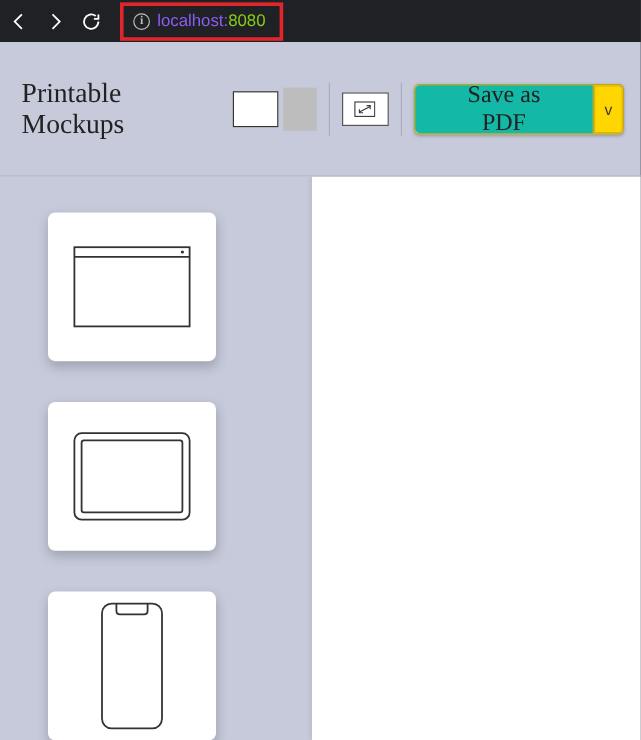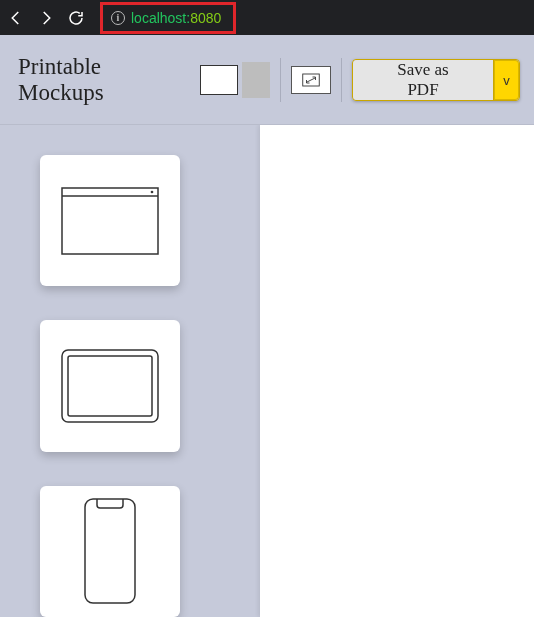--- a/index.html
+++ b/index.html
@@ -4,37 +4,37 @@
 <style>
   * { box-sizing: border-box; margin: 0; padding: 0; }
   body { width: 534px; height: 617px; font-family: "Segoe UI", Arial, sans-serif; overflow: hidden; background: #202124; }
   
   .browser-bar { height: 35px; background: #202124; display: flex; align-items: center; padding: 0 6px; gap: 10px; }
   .nav-btn { width: 20px; height: 20px; display: flex; align-items: center; justify-content: center; cursor: pointer; color: #fff; }
   .nav-btn svg { width: 18px; height: 18px; stroke: #fff; fill: none; stroke-width: 2; }
   .reload-btn svg { width: 18px; height: 18px; stroke: #fff; fill: none; stroke-width: 2; }
   .url-wrap { margin-left: 4px; display: flex; align-items: center; gap: 6px; padding: 4px 12px 4px 8px; border: 3px solid #e0262b; }
   .info-icon { width: 14px; height: 14px; border: 1.5px solid #bbb; border-radius: 50%; color: #bbb; font-size: 10px; font-weight: bold; display: flex; align-items: center; justify-content: center; font-family: Georgia, serif; }
-  .url-text { color: #22c55e; font-size: 14px; }
+  .url-text { color: #8b5cf6; font-size: 14px; }
   .url-port { color: #84cc16; }
   
   .app { height: calc(617px - 35px); background: #c6cada; display: flex; flex-direction: column; }
   
-  .toolbar { height: 90px; display: flex; align-items: center; padding: 0 14px 0 18px; gap: 10px; position: relative; }
+  .toolbar { height: 112px; display: flex; align-items: center; padding: 0 14px 0 18px; gap: 10px; position: relative; }
   .toolbar::after { content: ""; position: absolute; left: 0; right: 0; bottom: 0; height: 1px; background: #b8bccb; }
   .app-title { font-family: "Times New Roman", Georgia, serif; font-size: 23px; font-weight: 400; color: #222; margin-right: 12px; }
   .color-group { display: flex; align-items: center; height: 40px; }
   .color-white { width: 38px; height: 30px; background: #fff; border: 1px solid #333; }
   .color-grey { width: 28px; height: 36px; background: #bdbdbd; margin-left: 4px; }
   .vdiv { width: 1px; height: 44px; background: #a9adbd; }
   .fullscreen-btn { width: 44px; height: 28px; border: 1px solid #555; background: #fff; display: flex; align-items: center; justify-content: center; cursor: pointer; }
   .fullscreen-btn svg { width: 18px; height: 14px; stroke: #333; fill: none; stroke-width: 1.2; }
   
   .save-group { display: flex; align-items: stretch; height: 42px; border-radius: 4px; box-shadow: 0 1px 3px rgba(0,0,0,0.25); overflow: visible; border: 1px solid #c9a600; }
-  .save-btn { background: #e5e5e5; color: #222; font-family: "Times New Roman", Georgia, serif; font-size: 17px; padding: 0 32px; display: flex; align-items: center; cursor: pointer; border-radius: 4px 0 0 4px; border: none; }
+  .save-btn { background: #14b8a6; color: #222; font-family: "Times New Roman", Georgia, serif; font-size: 20px; padding: 0 32px; display: flex; align-items: center; cursor: pointer; border-radius: 4px 0 0 4px; border: none; }
   .save-dd { background: #ffd600; width: 30px; display: flex; align-items: center; justify-content: center; color: #333; cursor: pointer; border-left: 1px solid #c9a600; border-radius: 0 4px 4px 0; font-family: Arial; font-size: 13px; box-shadow: inset 0 0 0 1px rgba(0,0,0,0.15); }
   
   .workspace { flex: 1; display: flex; overflow: hidden; }
   .sidebar { width: 260px; padding: 30px 0 0 40px; display: flex; flex-direction: column; gap: 34px; overflow-y: auto; }
   .card { width: 140px; height: 140px; background: #fff; border-radius: 6px; box-shadow: 0 4px 10px rgba(0,0,0,0.2); display: flex; align-items: center; justify-content: center; cursor: pointer; }
   .card svg { stroke: #333; fill: none; stroke-width: 1.5; }
   .canvas { flex: 1; background: #fff; box-shadow: -2px 0 4px rgba(0,0,0,0.08); }
 </style>
 </head>
 <body>

